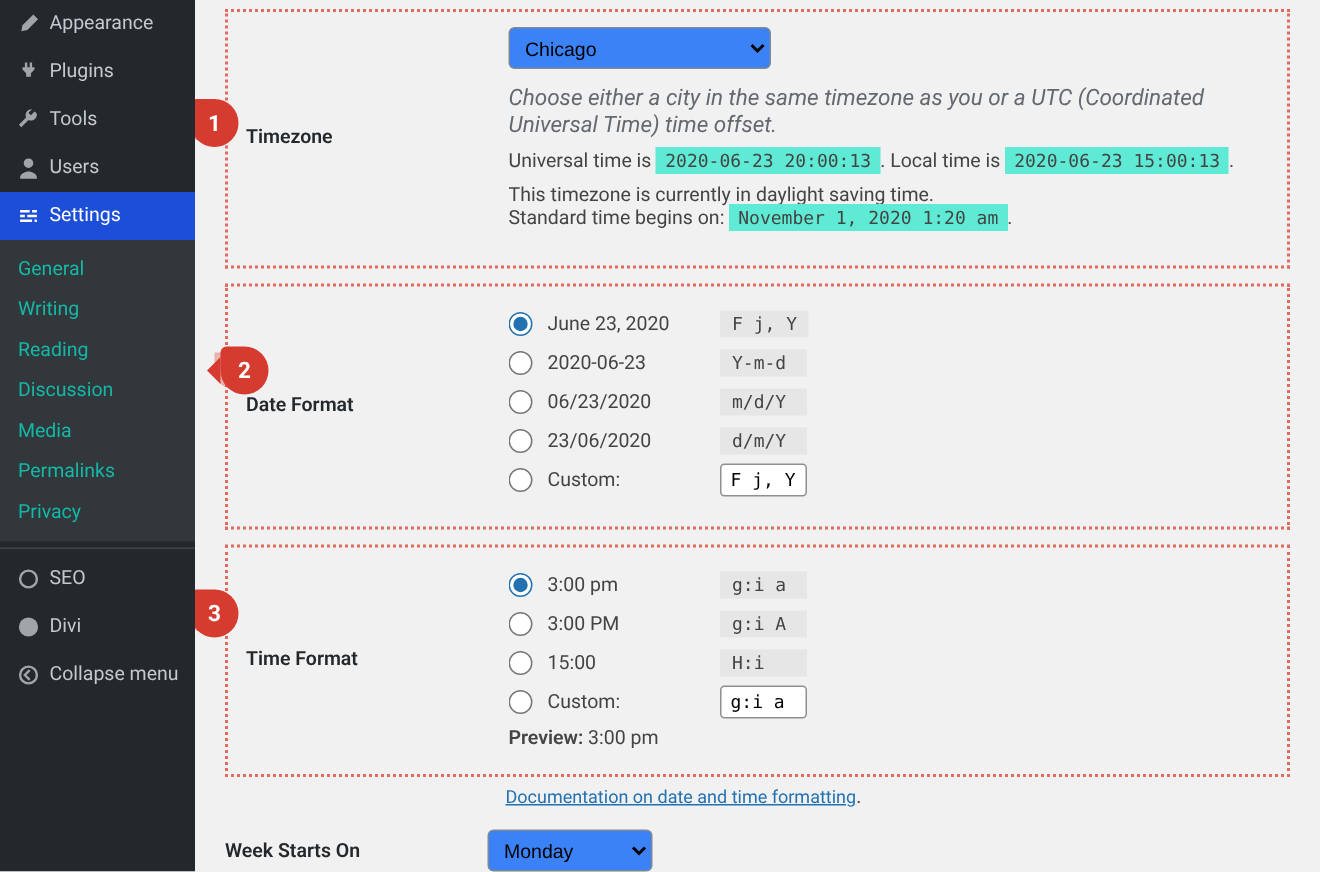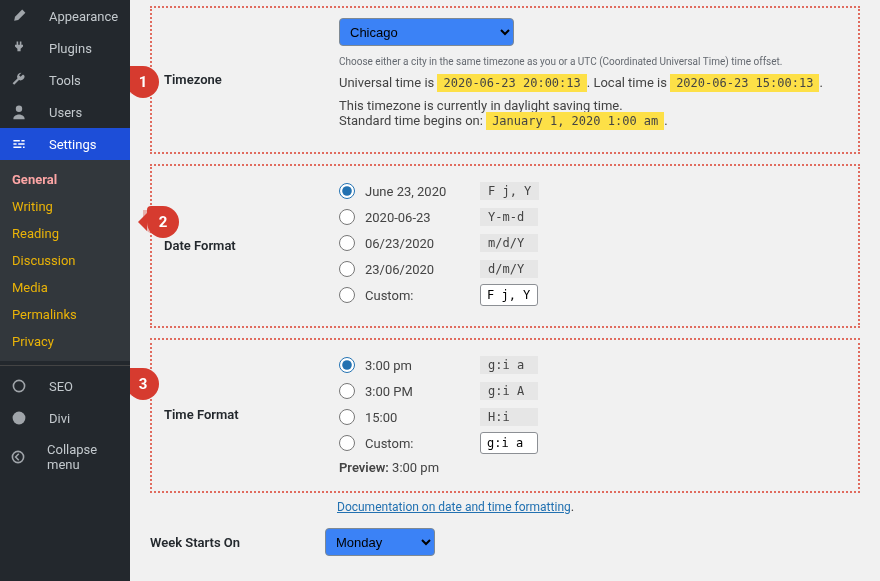--- a/index.html
+++ b/index.html
@@ -1,37 +1,37 @@
 <!DOCTYPE html>
 <html><head>
 <meta charset="utf-8">
 <style>
 *{box-sizing:border-box;margin:0;padding:0}
 body{font-family:-apple-system,BlinkMacSystemFont,"Segoe UI",Roboto,sans-serif;font-size:13px;color:#444;background:#f1f1f1;width:880px;height:581px;overflow:hidden}
 .wrap{display:flex;height:100%}
 .sidebar{width:130px;background:#23282d;color:#eee;font-size:13px}
-.sidebar-item{display:flex;align-items:center;gap:21px;padding:8px 10px;color:#c3c9cd;cursor:pointer}
+.sidebar-item{display:flex;gap:5px;padding:8px 10px;color:#c3c9cd;cursor:pointer}
 .sidebar-item .icon{width:18px;display:flex;justify-content:center;color:#a0a5aa}
 .sidebar-item.current{background:#1d4ed8;color:#fff;position:relative}
 .sidebar-item.current .icon{color:#fff}
 .sidebar-item.current::after{content:"";position:absolute;right:-8px;top:50%;transform:translateY(-50%);border:8px solid transparent;border-right-color:#f1f1f1}
 .submenu{background:#32373c;padding:6px 0}
-.submenu-item{padding:6px 10px 6px 12px;color:#eab308;cursor:pointer;font-size:13px}
-.submenu-item.active{color:#fca5a5;font-weight:700}
+.submenu-item{padding:6px 10px 6px 12px;color:#14b8a6;cursor:pointer;font-size:13px}
+.submenu-item.active{color:#14b8a6;font-weight:400}
 .sep{height:1px;background:#444;margin:4px 0}
 .main{flex:1;padding:6px 20px 20px 20px;overflow:auto;position:relative}
 .section{border:2px dotted #e06b5e;padding:10px 12px;margin-bottom:10px;position:relative}
 .row{display:flex;align-items:center;margin-bottom:6px}
 .row .label{width:175px;font-weight:600;color:#23282d;font-size:13px;padding-top:4px}
 .row .field{flex:1}
 select{font-size:13px;padding:3px 6px;border:1px solid #7e8993;border-radius:4px;background:#3b82f6;min-width:175px;height:28px}
 select.wide{width:175px}
-.desc{color:#646970;font-size:10px;margin:10px 0 8px 0}
+.desc{font-style:italic;color:#646970;font-size:15px;margin:10px 0 8px 0}
 .block{margin:8px 0;font-size:13px}
-code{font-family:Consolas,Menlo,monospace;background:#fde047;padding:2px 6px;font-size:12px}
+code{font-family:Consolas,Menlo,monospace;background:#5eead4;padding:2px 6px;font-size:12px}
 .opt{display:flex;align-items:center;gap:10px;margin:4px 0;height:22px}
 .opt input[type=radio]{width:16px;height:16px;accent-color:#2271b1;cursor:pointer}
 .opt .lbl{width:105px}
 .opt .fmt{font-family:Consolas,Menlo,monospace;background:#e6e6e6;padding:2px 8px;min-width:58px;display:inline-block;font-size:12px}
 .opt input.custom{width:58px;padding:3px 6px;border:1px solid #8c8f94;border-radius:3px;font-family:Consolas,Menlo,monospace;font-size:12px}
 .preview{margin-top:6px;font-size:13px}
 .preview b{font-weight:600}
 .plain-row{display:flex;align-items:center;margin:14px 0}
 .plain-row .label{width:175px;font-weight:600;color:#23282d;font-size:13px}
 .link{color:#2271b1;text-decoration:underline;cursor:pointer;font-size:12px}
@@ -131,21 +131,21 @@
       <div class="row">
         <div class="label">Timezone</div>
         <div class="field">
           <select class="wide"><option>Chicago</option></select>
           <div class="desc">Choose either a city in the same timezone as you or a UTC (Coordinated Universal Time) time offset.</div>
           <div class="block">
             <span>Universal time is </span><code>2020-06-23 20:00:13</code><span>. Local time is </span><code>2020-06-23 15:00:13</code><span>.</span>
           </div>
           <div class="block">
             <div>This timezone is currently in daylight saving time.</div>
-            <div><span>Standard time begins on: </span><code>January 1, 2020 1:00 am</code><span>.</span></div>
+            <div><span>Standard time begins on: </span><code>November 1, 2020 1:20 am</code><span>.</span></div>
           </div>
         </div>
       </div>
     </div>
 
     <div class="section" style="position:relative">
       <div class="callout c2">2</div>
       <div class="row">
         <div class="label">Date Format</div>
         <div class="field">

